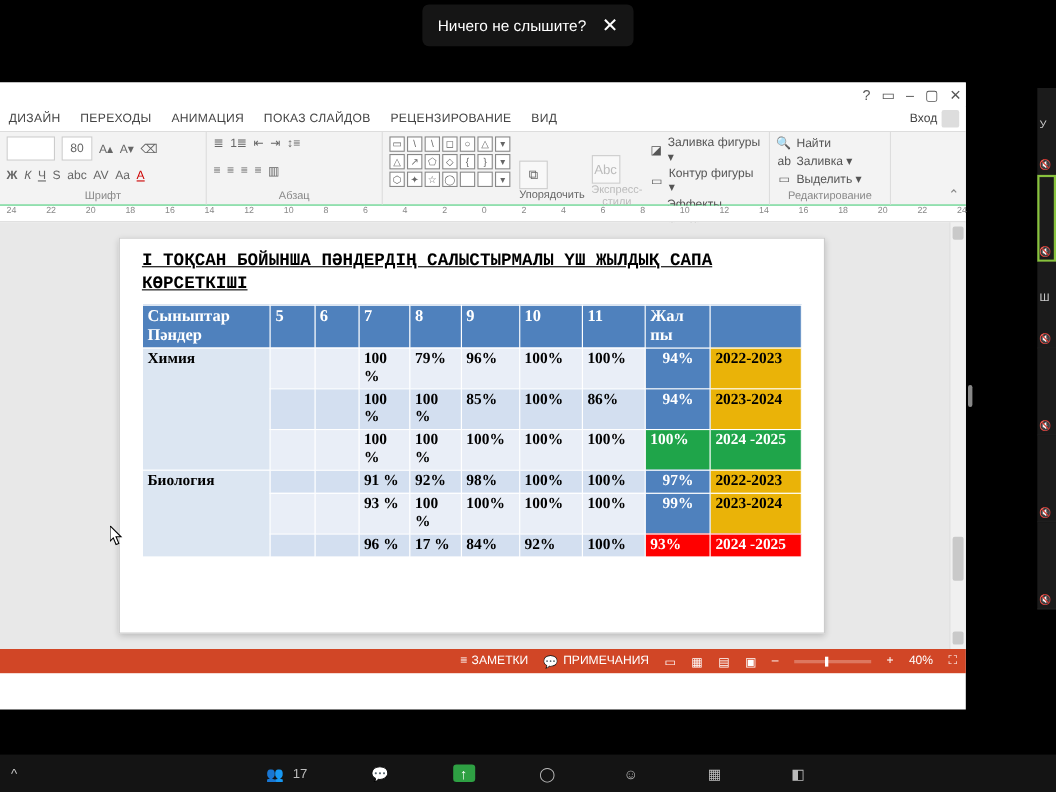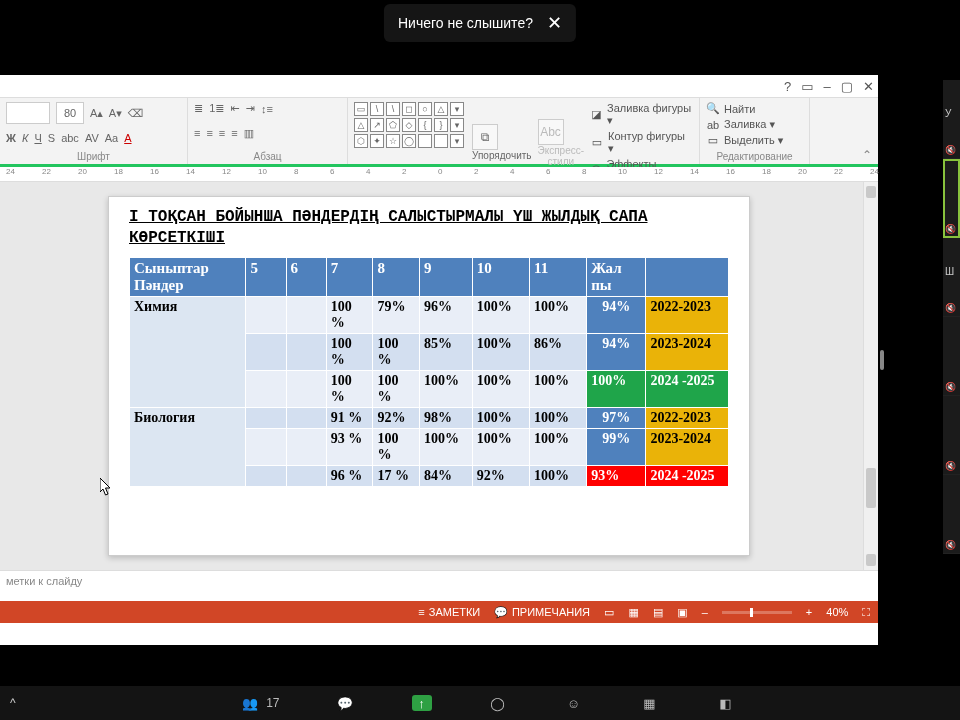--- a/index.html
+++ b/index.html
@@ -9,21 +9,21 @@
   .notif .x{color:#fff;font-size:18px;cursor:pointer;}
   
   .pp{position:absolute;left:0;top:75px;width:878px;height:570px;background:#fff;}
   .titlebar{height:22px;background:#fff;font-size:12px;color:#666;display:flex;align-items:center;position:relative;}
   .titlebar .title{position:absolute;left:50%;transform:translateX(-50%);}
   .titlebar .ctrls{position:absolute;right:4px;display:flex;gap:10px;align-items:center;}
   .titlebar .ctrls span{font-size:13px;color:#555;cursor:pointer;}
   .ribbon-tabs{height:22px;background:#fff;color:#444;font-size:11px;display:flex;align-items:center;gap:18px;padding:0 8px;position:relative;}
   .ribbon-tabs .tab{letter-spacing:0.3px;}
   .ribbon-tabs .login{position:absolute;right:6px;display:flex;align-items:center;gap:4px;}
-  .ribbon{height:66px;background:#f3f3f3;border-top:1px solid #ddd;border-bottom:3px solid #22c55e;display:flex;font-size:10px;color:#666;}
+  .ribbon{height:66px;background:#f3f3f3;border-top:1px solid #ddd;border-bottom:1px solid #22c55e;display:flex;font-size:10px;color:#666;}
   .group{border-right:1px solid #ddd;display:flex;flex-direction:column;justify-content:space-between;padding:4px 6px 2px 6px;box-sizing:border-box;}
   .group .gtitle{text-align:center;font-size:10px;color:#888;}
   .fontbox{width:42px;height:20px;border:1px solid #ccc;background:#fff;display:inline-block;}
   .fontsize{width:26px;height:20px;border:1px solid #ccc;background:#fff;display:inline-block;text-align:center;line-height:20px;font-size:11px;}
   .fmt-row{display:flex;gap:6px;align-items:center;margin-bottom:3px;}
   .fmt-row span{font-size:11px;}
   .shape-grid{display:grid;grid-template-columns:repeat(7,14px);grid-auto-rows:14px;gap:2px;}
   .shape-grid span{border:1px solid #888;font-size:9px;display:flex;align-items:center;justify-content:center;background:#fff;}
   .draw-mid{display:flex;gap:6px;align-items:center;}
   .big-icon{width:24px;height:24px;border:1px solid #ccc;background:#f8f8f8;display:flex;align-items:center;justify-content:center;font-size:12px;}
@@ -89,20 +89,32 @@
   <div class="titlebar">
     <div class="ctrls">
       <span>?</span>
       <span>▭</span>
       <span>–</span>
       <span>▢</span>
       <span>✕</span>
     </div>
   </div>
 
+  <div class="ribbon-tabs">
+    <span class="tab">ДИЗАЙН</span>
+    <span class="tab">ПЕРЕХОДЫ</span>
+    <span class="tab">АНИМАЦИЯ</span>
+    <span class="tab">ПОКАЗ СЛАЙДОВ</span>
+    <span class="tab">РЕЦЕНЗИРОВАНИЕ</span>
+    <span class="tab">ВИД</span>
+    <div class="login">
+      <span>Вход</span>
+      <span class="avatar"></span>
+    </div>
+  </div>
 
   <div class="ribbon">
     <div class="group" style="width:188px">
       <div class="fmt-row">
         <span class="fontbox"></span>
         <span class="fontsize">80</span>
         <span>A▴</span>
         <span>A▾</span>
         <span>⌫</span>
       </div>
@@ -340,23 +352,20 @@
               <td>92%</td>
               <td>100%</td>
               <td class="hl-red">93%</td>
               <td class="hl-red">2024 -2025</td>
             </tr>
           </tbody>
       </table>
     </div>
   </div>
 
-  <div class="notes">
-    <span>метки к слайду</span>
-  </div>
 
   <div class="status">
     <div class="btn">
         <span>≡</span>
         <span>ЗАМЕТКИ</span>
       </div>
     <div class="btn">
         <span>💬</span>
         <span>ПРИМЕЧАНИЯ</span>
       </div>

